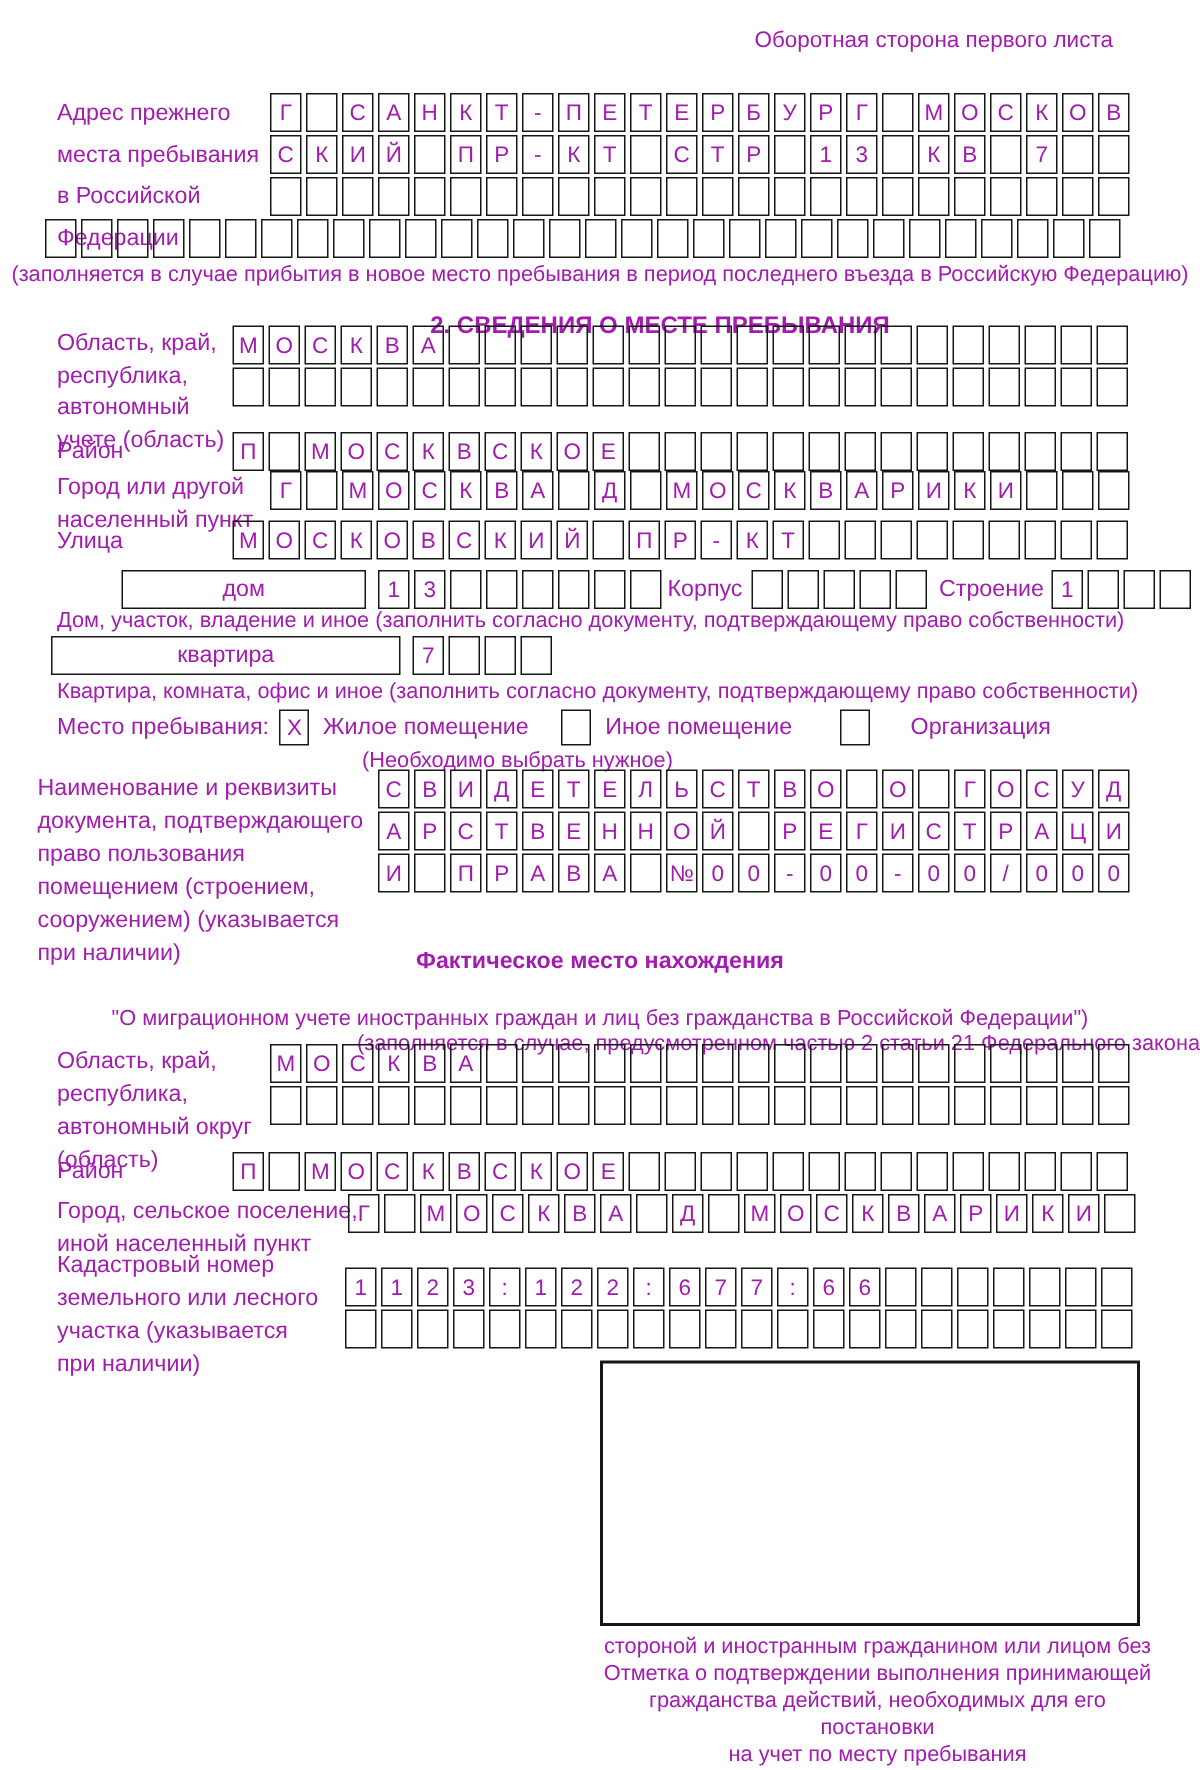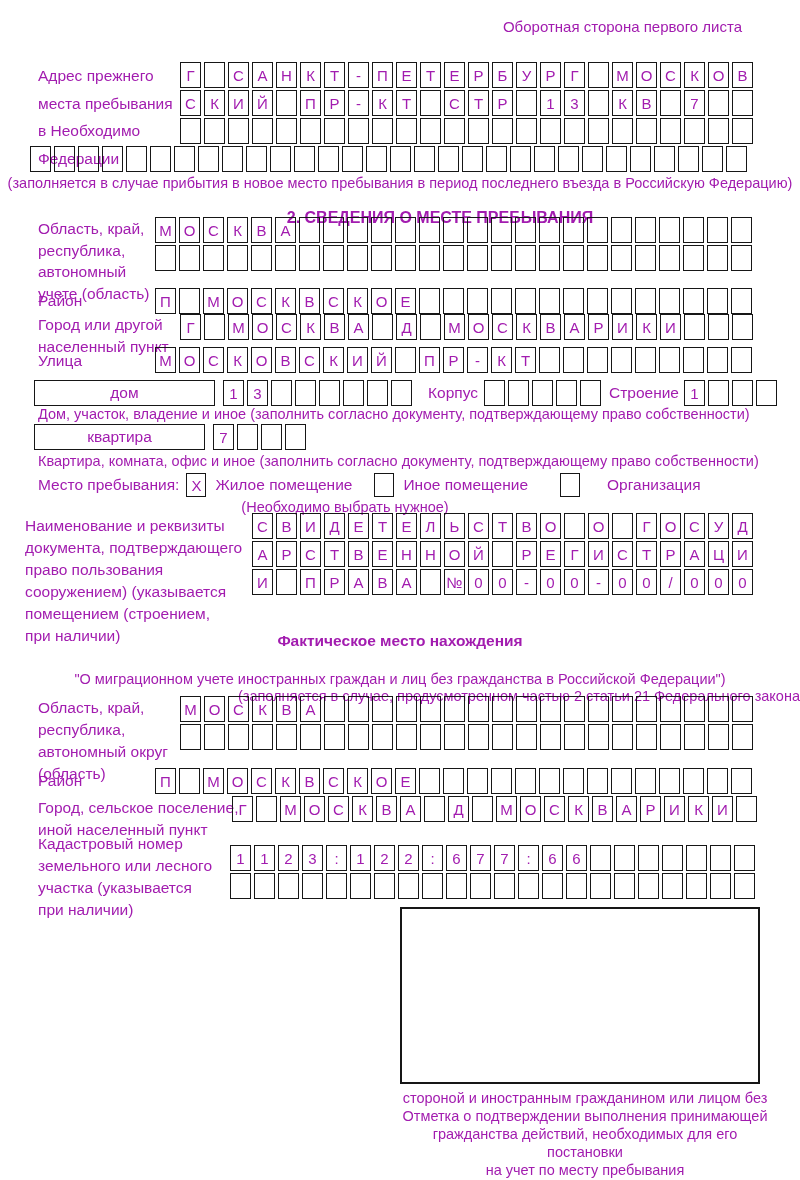--- a/index.html
+++ b/index.html
@@ -24,21 +24,21 @@
 </head>
 <body>
 
 <div class="page">
 
   <div class="capL" style="right:58px;top:18px;font-size:15px;">Оборотная сторона первого листа</div>
 
   <div class="lbl lblA" style="left:38px;top:62px;">
     <div>Адрес прежнего</div>
     <div>места пребывания</div>
-    <div>в Необходимо</div>
+    <div>в Российской</div>
     <div>Федерации</div>
   </div>
   <div class="cells abs" style="left:180px;top:62px;">
       <div class="cell">Г</div>
       <div class="cell"></div>
       <div class="cell">С</div>
       <div class="cell">А</div>
       <div class="cell">Н</div>
       <div class="cell">К</div>
       <div class="cell">Т</div>
@@ -292,51 +292,51 @@
       <div class="cell"></div>
       <div class="cell"></div>
       <div class="cell"></div>
       <div class="cell"></div>
       <div class="cell"></div>
       <div class="cell"></div>
       <div class="cell"></div>
     </div>
 
   <div class="inline" style="left:34px;top:380px;">
-    <div class="lblbox" style="width:181px;">дом</div>
+    <div class="lblbox" style="width:163px;margin-left:47px;">дом</div>
     <div class="cells" style="margin-left:8px;">
         <div class="cell">1</div>
         <div class="cell">3</div>
         <div class="cell"></div>
         <div class="cell"></div>
         <div class="cell"></div>
         <div class="cell"></div>
         <div class="cell"></div>
         <div class="cell"></div>
       </div>
-    <div style="margin-left:16px;">Корпус</div>
+    <div style="margin-left:4px;">Корпус</div>
     <div class="cells" style="margin-left:6px;">
         <div class="cell"></div>
         <div class="cell"></div>
         <div class="cell"></div>
         <div class="cell"></div>
         <div class="cell"></div>
       </div>
     <div style="margin-left:8px;">Строение</div>
     <div class="cells" style="margin-left:5px;">
         <div class="cell">1</div>
         <div class="cell"></div>
         <div class="cell"></div>
         <div class="cell"></div>
       </div>
   </div>
   <div class="capL" style="left:38px;top:406px;">Дом, участок, владение и иное (заполнить согласно документу, подтверждающему право собственности)</div>
 
   <div class="inline" style="left:34px;top:424px;">
-    <div class="lblbox" style="width:171px;">квартира</div>
+    <div class="lblbox" style="width:233px;">квартира</div>
     <div class="cells" style="margin-left:8px;">
         <div class="cell">7</div>
         <div class="cell"></div>
         <div class="cell"></div>
         <div class="cell"></div>
       </div>
   </div>
   <div class="capL" style="left:38px;top:453px;">Квартира, комната, офис и иное (заполнить согласно документу, подтверждающему право собственности)</div>
 
   <div class="inline" style="left:38px;top:473px;">
@@ -347,22 +347,22 @@
     <span style="margin-left:9px;">Иное помещение</span>
     <div class="chk" style="margin-left:32px;"></div>
     <span style="margin-left:27px;">Организация</span>
   </div>
   <div class="capL" style="left:180px;top:499px;width:330px;text-align:center;">(Необходимо выбрать нужное)</div>
 
   <div class="lbl" style="left:25px;top:515px;line-height:22px;">
     <div>Наименование и реквизиты</div>
     <div>документа, подтверждающего</div>
     <div>право пользования</div>
+    <div>помещением (строением,</div>
     <div>сооружением) (указывается</div>
-    <div>помещением (строением,</div>
     <div>при наличии)</div>
   </div>
   <div class="cells abs" style="left:252px;top:513px;">
       <div class="cell">С</div>
       <div class="cell">В</div>
       <div class="cell">И</div>
       <div class="cell">Д</div>
       <div class="cell">Е</div>
       <div class="cell">Т</div>
       <div class="cell">Е</div>

